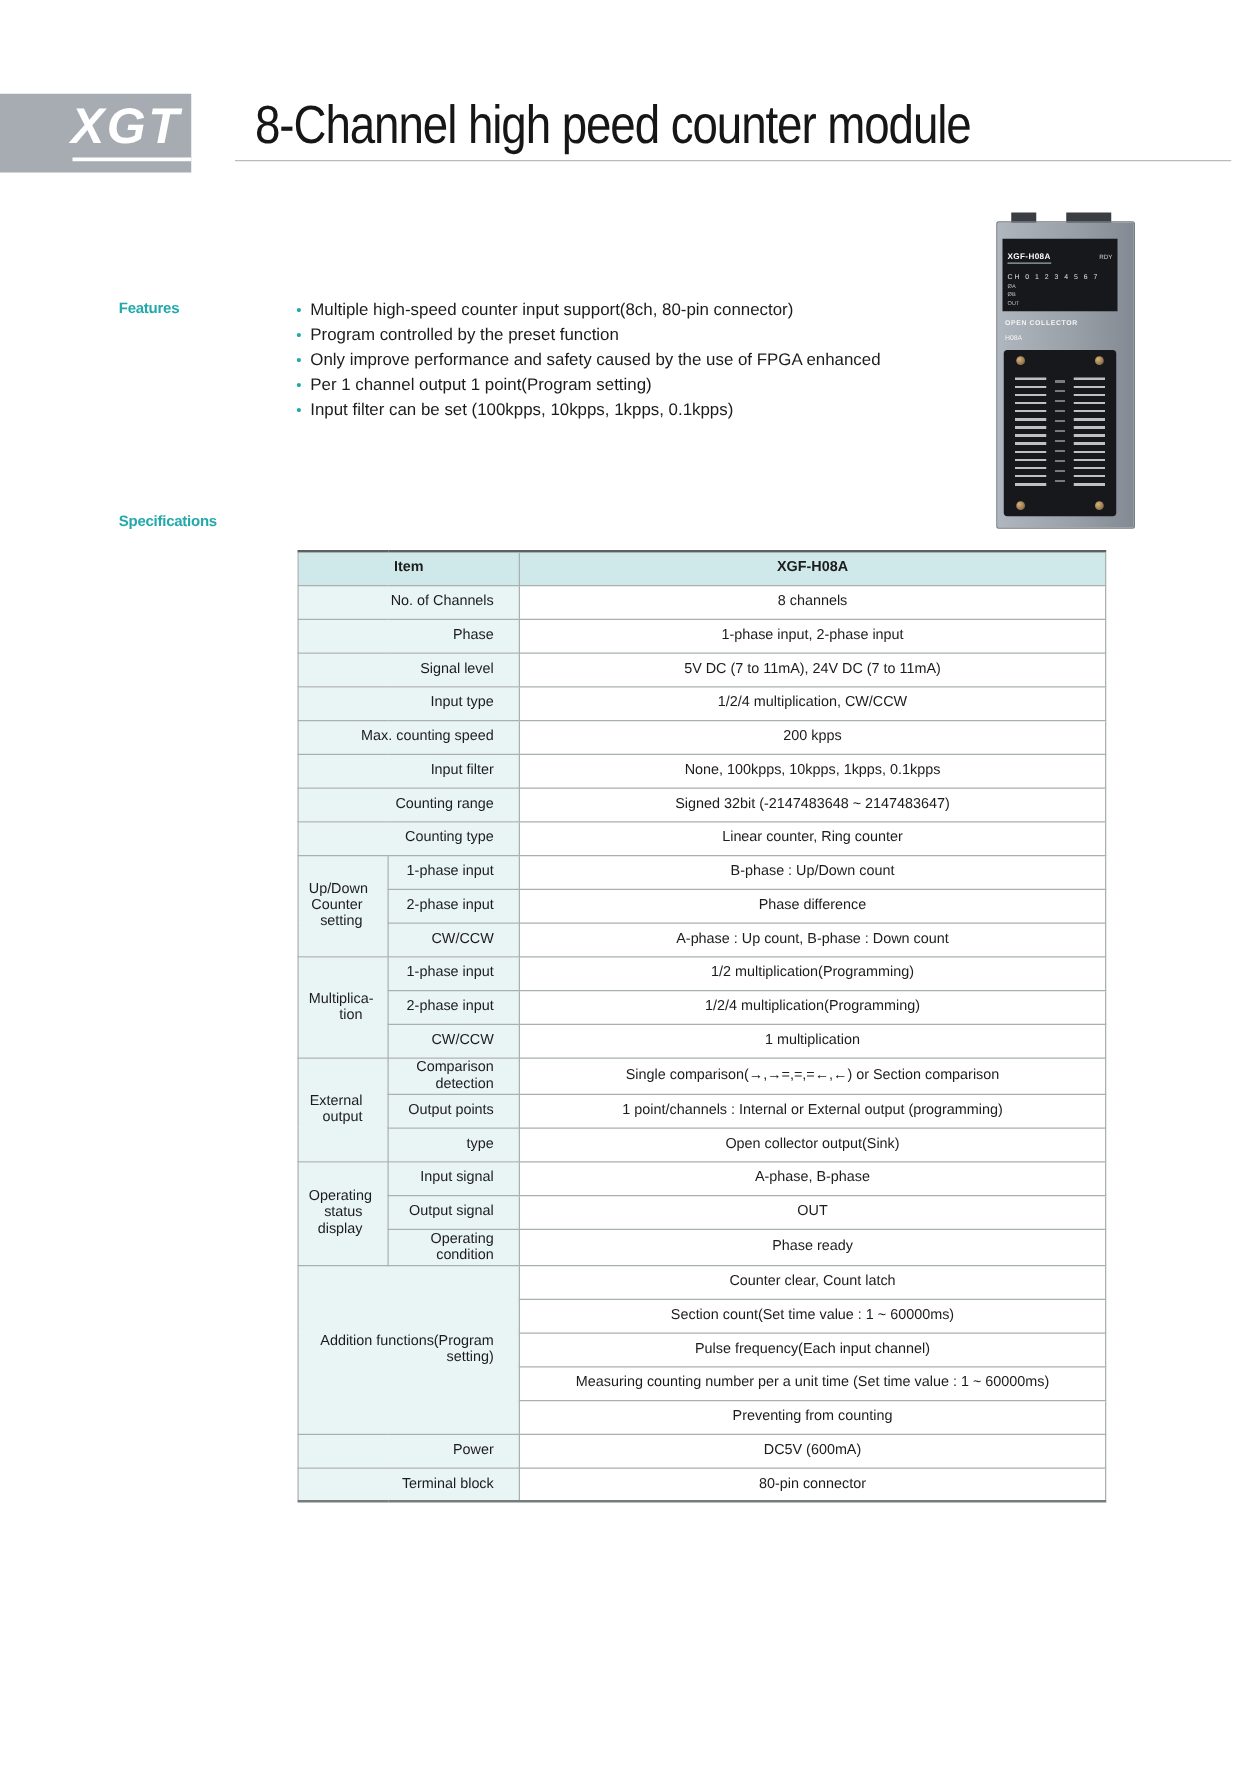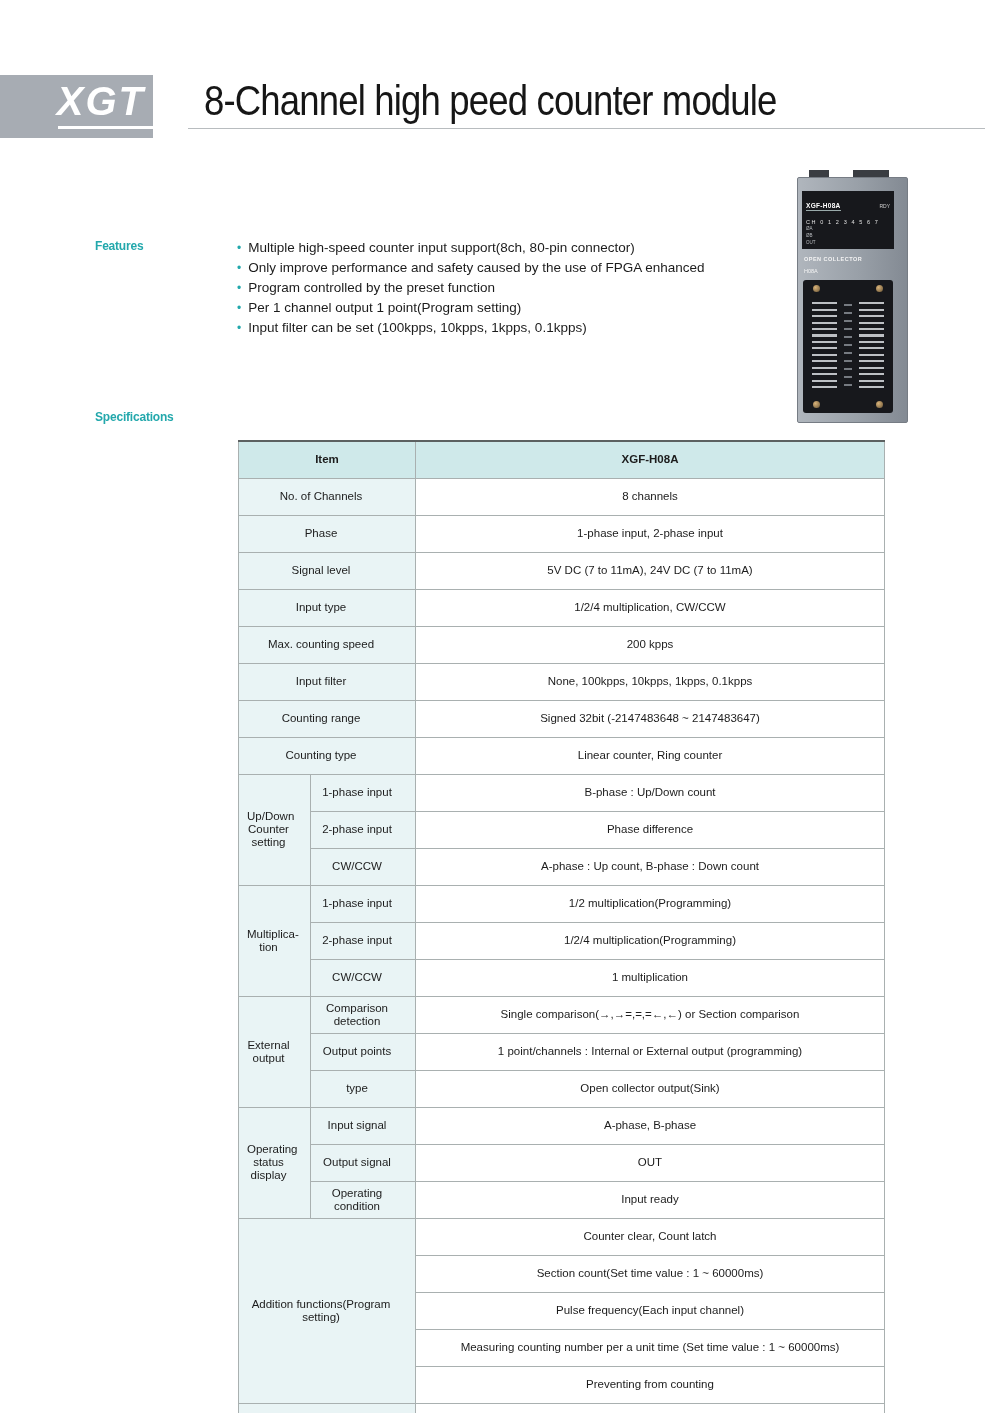--- a/index.html
+++ b/index.html
@@ -50,44 +50,44 @@
   .screw{position:absolute;width:7px;height:7px;border-radius:50%;background:radial-gradient(circle at 35% 35%,#d8b279,#6b5636);}
   .screw.tl{left:10px;top:5px;} .screw.tr{right:10px;top:5px;}
   .screw.bl{left:10px;bottom:5px;} .screw.br{right:10px;bottom:5px;}
   .pins{position:absolute;top:22px;bottom:24px;background:repeating-linear-gradient(to bottom,#cfd2d6 0 2px,transparent 2px 6.5px);opacity:.9;}
   .pins-l{left:9px;width:25px;}
   .pins-r{right:9px;width:25px;}
   .pins-c{left:50%;transform:translateX(-50%);width:8px;top:24px;bottom:26px;background:repeating-linear-gradient(to bottom,#8e939a 0 2px,transparent 2px 8px);opacity:.8;}
 
   
   .spec-table{position:absolute;left:238px;top:440px;width:646px;border-collapse:collapse;table-layout:fixed;font-size:11.5px;color:#1c1c1c;}
-  .spec-table th,.spec-table td{border:1px solid var(--line);height:37px;line-height:13px;padding:1px 20px;overflow:hidden;}
+  .spec-table th,.spec-table td{border:1px solid var(--line);height:27px;line-height:13px;padding:1px 20px;overflow:hidden;}
   .spec-table thead th{background:var(--table-header-bg);font-weight:bold;text-align:center;border-top:2px solid #5c6161;}
   .spec-table tbody tr:last-child td{border-bottom:2px solid #777c7c;}
-  td.k-item,td.k-group,td.k-sub{background:var(--table-item-bg);text-align:center;padding-left:8px;}
+  td.k-item,td.k-group,td.k-sub{background:var(--table-item-bg);text-align:right;padding-left:8px;}
   td.k-group{vertical-align:middle;}
   td.k-value{background:#fff;text-align:center;}
 </style>
 </head>
 <body>
 
 <div class="page">
 
   <div class="logo-box">
     <span class="logo-text">XGT</span>
     <span class="logo-underline"></span>
   </div>
   <div class="header-rule"></div>
   <div class="page-title">8-Channel high peed counter module</div>
 
   <div class="sec-heading features-heading">Features</div>
   <ul class="features-list">
     <li><span class="bullet">•</span><span>Multiple high-speed counter input support(8ch, 80-pin connector)</span></li>
+    <li><span class="bullet">•</span><span>Program controlled by the preset function</span></li>
     <li><span class="bullet">•</span><span>Only improve performance and safety caused by the use of FPGA enhanced</span></li>
-    <li><span class="bullet">•</span><span>Program controlled by the preset function</span></li>
     <li><span class="bullet">•</span><span>Per 1 channel output 1 point(Program setting)</span></li>
     <li><span class="bullet">•</span><span>Input filter can be set (100kpps, 10kpps, 1kpps, 0.1kpps)</span></li>
   </ul>
 
   <div class="module">
     <div class="mod-tab1"></div>
     <div class="mod-tab2"></div>
     <div class="mod-body">
       <div class="mod-panel">
         <span class="mod-model">XGF-H08A</span>
@@ -202,21 +202,21 @@
           <td rowspan="3" class="k-group">Operating status display</td>
           <td class="k-sub">Input signal</td>
           <td class="k-value">A-phase, B-phase</td>
         </tr>
         <tr>
           <td class="k-sub">Output signal</td>
           <td class="k-value">OUT</td>
         </tr>
         <tr>
           <td class="k-sub">Operating condition</td>
-          <td class="k-value">Input ready</td>
+          <td class="k-value">Phase ready</td>
         </tr>
         <tr>
           <td colspan="2" rowspan="5" class="k-group">Addition functions(Program setting)</td>
           <td class="k-value">Counter clear, Count latch</td>
         </tr>
         <tr>
           <td class="k-value">Section count(Set time value : 1 ~ 60000ms)</td>
         </tr>
         <tr>
           <td class="k-value">Pulse frequency(Each input channel)</td>

